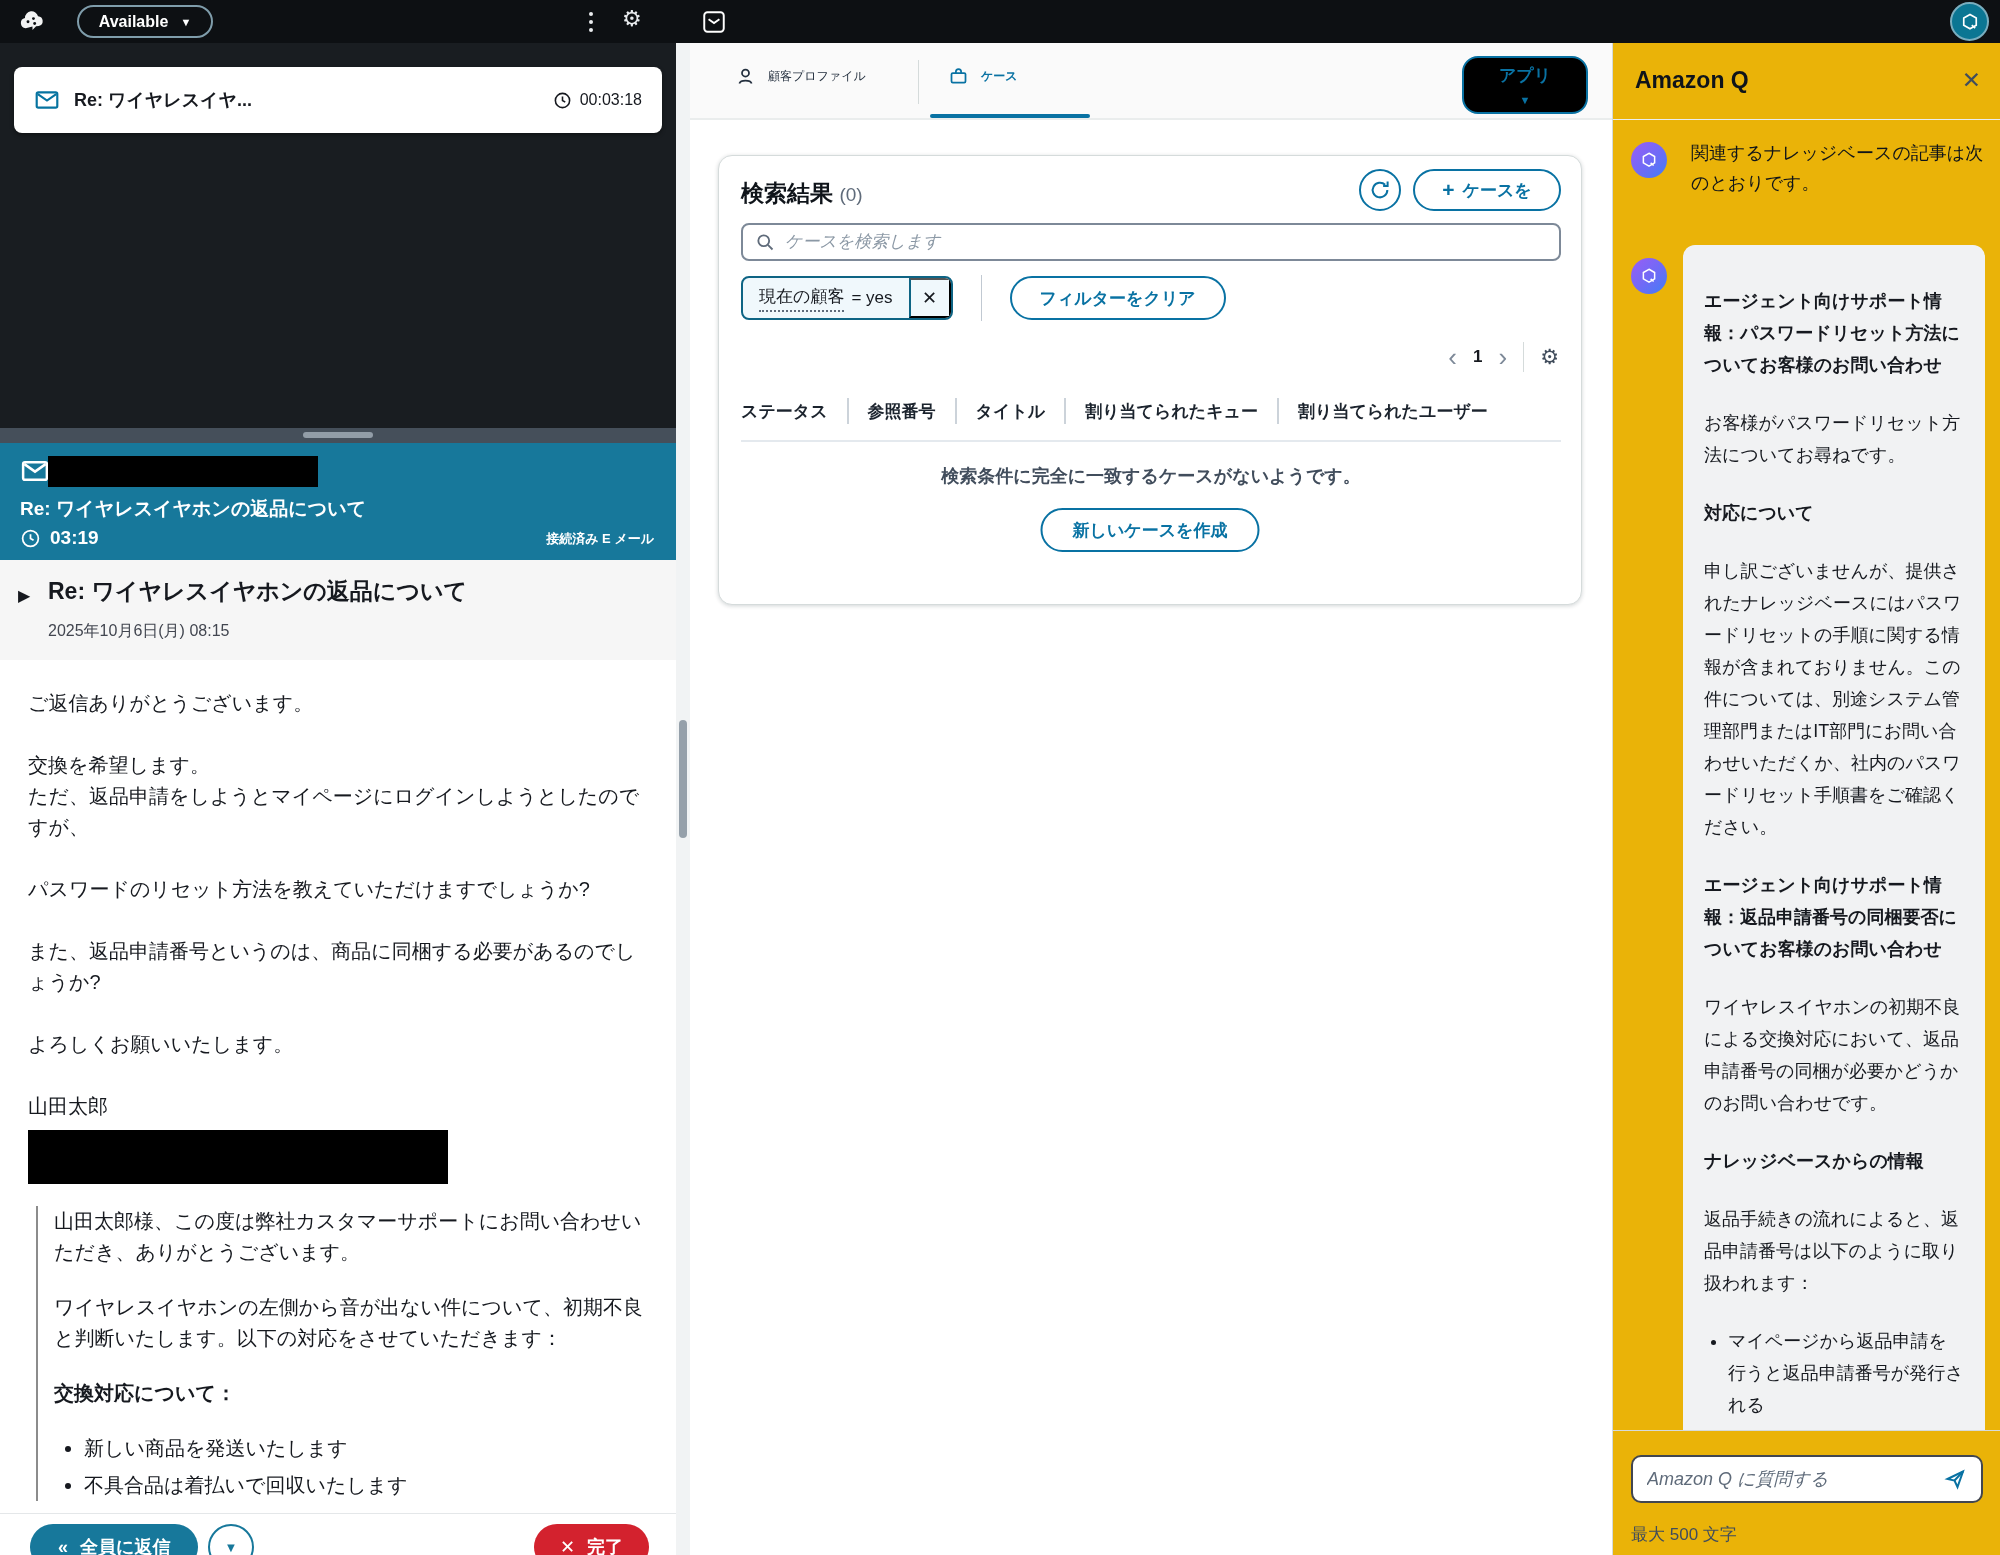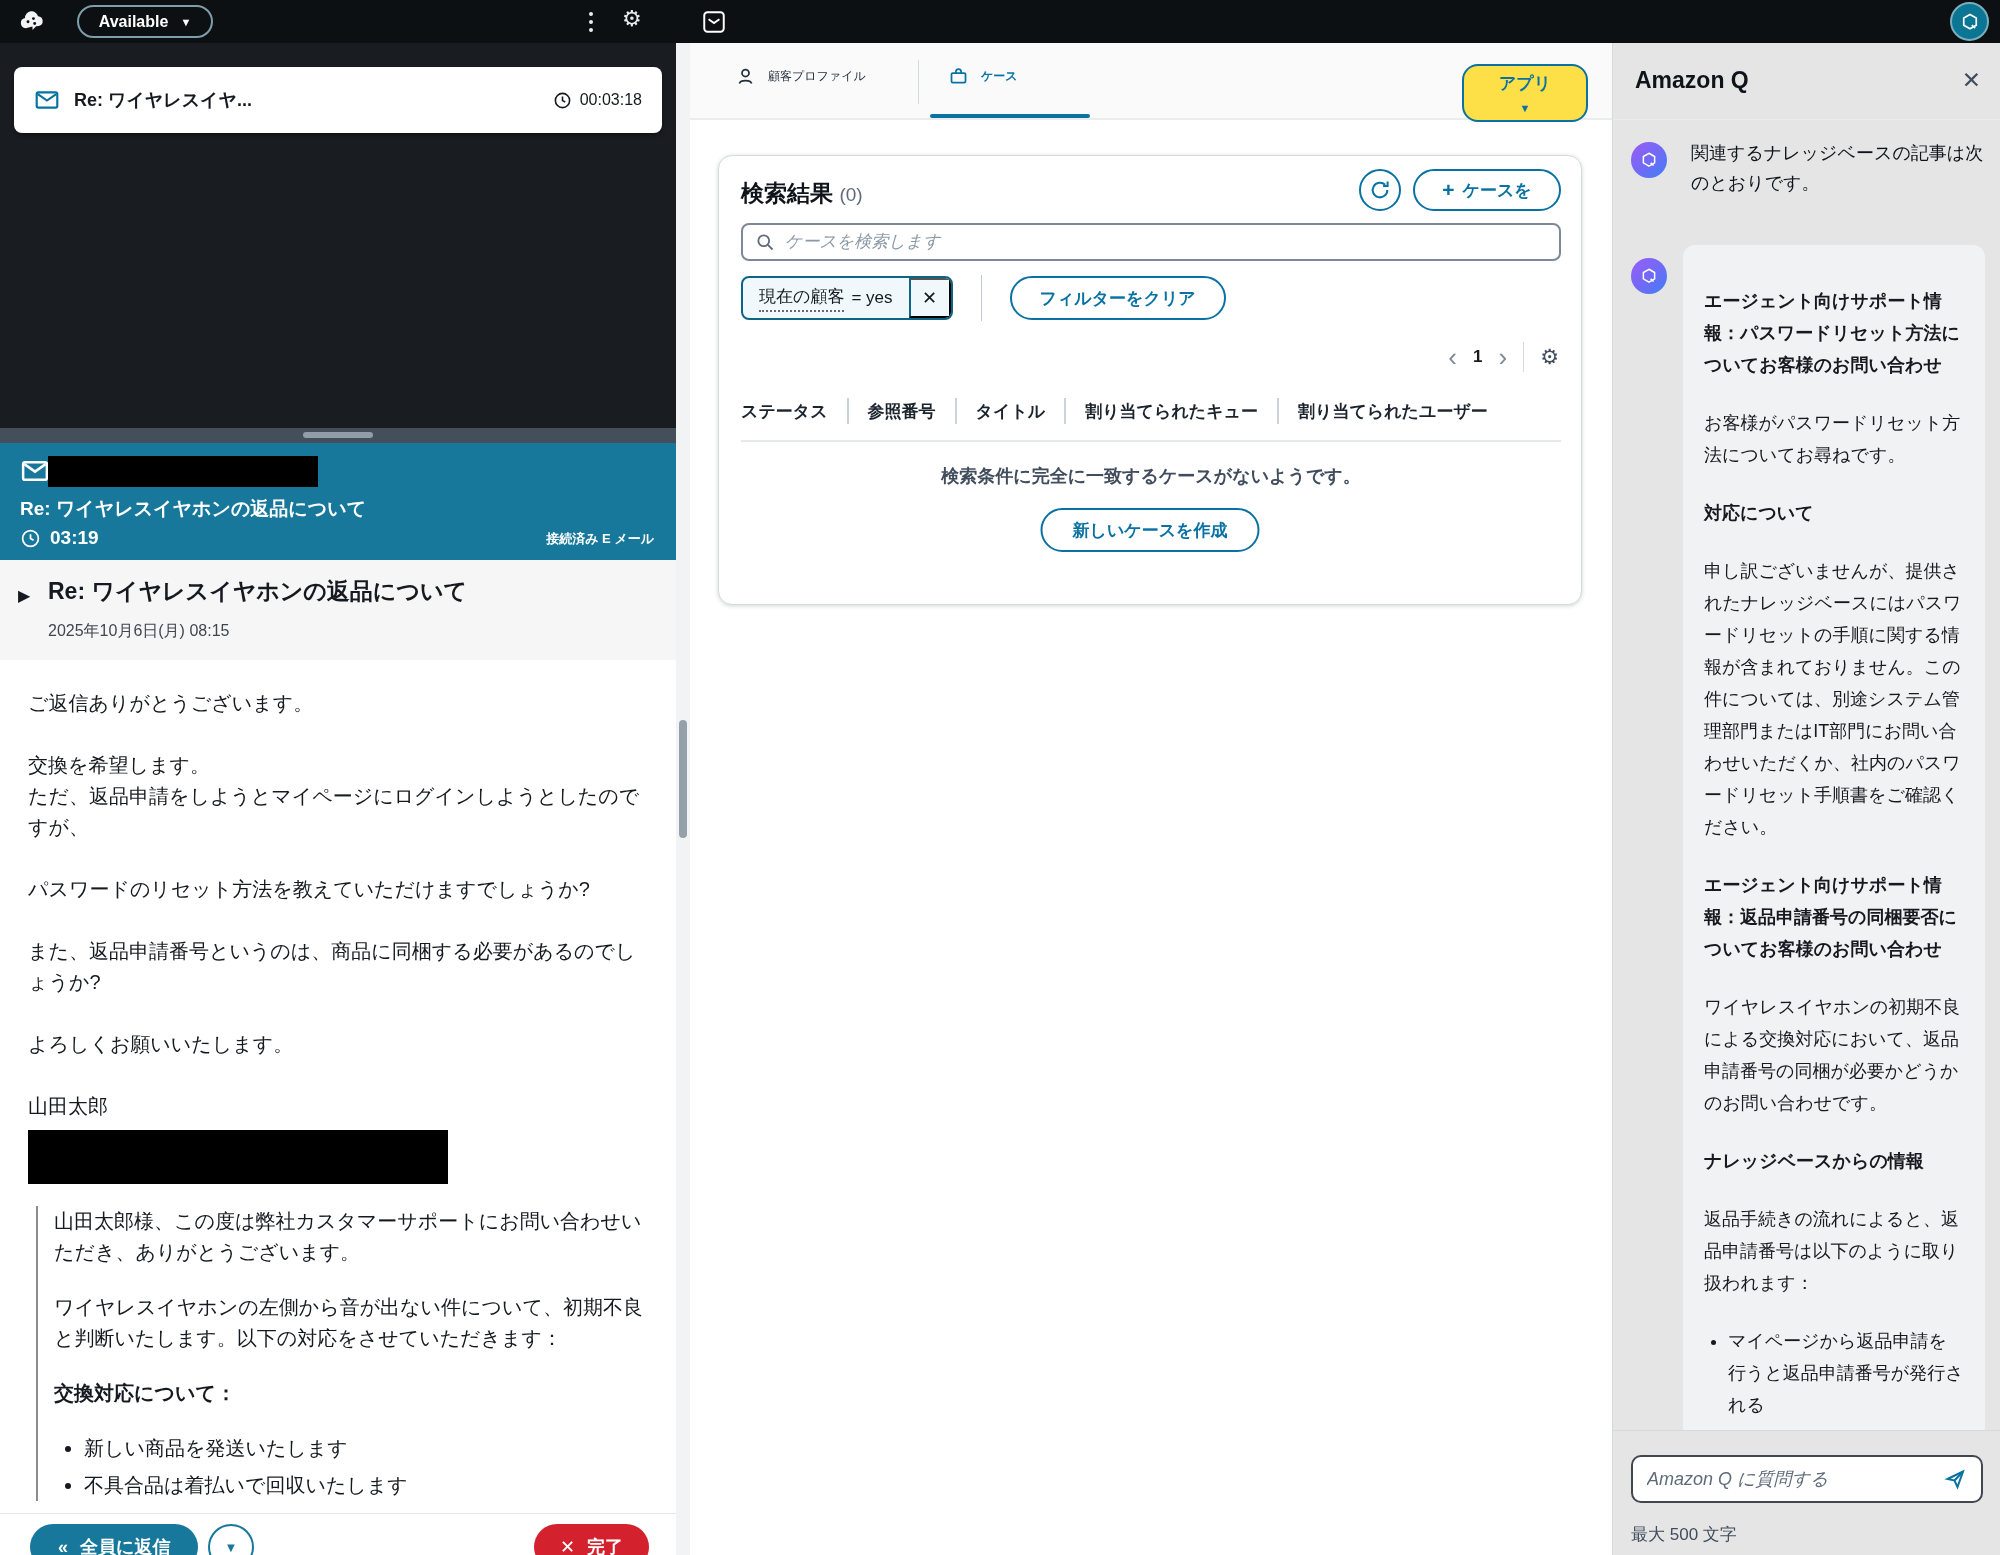--- a/index.html
+++ b/index.html
@@ -77,22 +77,22 @@
 
   
   .workspace { position:absolute; left:690px; top:43px; width:922px; height:1512px; background:#fff; }
   .tabbar { position:absolute; left:0; top:0; width:922px; height:77px; background:#fafafa; border-bottom:2px solid #eaeded; }
   .tab { position:absolute; display:flex; align-items:center; gap:12px; font-size:12px; cursor:pointer; }
   .tab-profile { left:45px; top:23px; color:#232f3e; }
   .tab-cases { left:258px; top:23px; color:#0972a3; font-weight:bold; }
   .tab-divider { position:absolute; left:228px; top:17px; width:1px; height:44px; background:#d5dbdb; }
   .tab-underline { position:absolute; left:240px; top:71px; width:160px; height:4px; background:#0972a3; border-radius:2px;}
   .apps-btn { position:absolute; left:772px; top:13px; width:126px; height:58px; border:2px solid #0972a3;
-    border-radius:16px; background:#fde047; color:#0972a3; display:flex; flex-direction:column;
-    align-items:center; justify-content:center; gap:7px; font-weight:bold; cursor:pointer; font-family:inherit;margin-top:8px;}
+    border-radius:16px; background:#000000; color:#0972a3; display:flex; flex-direction:column;
+    align-items:center; justify-content:center; gap:7px; font-weight:bold; cursor:pointer; font-family:inherit;}
   .apps-btn .lbl { font-size:17px; }
   .apps-btn .chev { font-size:11px; }
 
   .case-card { position:absolute; left:28px; top:112px; width:864px; height:450px; border:1px solid #d5dbdb;
     border-radius:14px; background:#fff; box-shadow:0 1px 4px rgba(0,28,36,.18); }
   .cc-title { position:absolute; left:22px; top:22px; font-size:23px; font-weight:bold; color:#0f141a; }
   .cc-count { font-weight:normal; color:#5f6b7a; font-size:19px; }
   .cc-refresh { position:absolute; left:640px; top:13px; width:42px; height:42px; border-radius:50%;
     border:2px solid #0972a3; background:#fff; color:#0972a3; display:flex; align-items:center; justify-content:center; cursor:pointer;}
   .cc-create-short { position:absolute; left:694px; top:13px; width:148px; height:42px; border-radius:21px;
@@ -120,21 +120,21 @@
   .cc-cols { position:absolute; left:22px; top:242px; width:820px; display:flex; align-items:center;
     padding-bottom:16px; border-bottom:2px solid #e4e9ee; }
   .col-h { font-size:17px; font-weight:bold; color:#1b232d; white-space:nowrap; cursor:pointer;}
   .col-sep { width:2px; height:26px; background:#ccd3da; margin:0 19px; }
   .cc-empty { position:absolute; left:0; top:308px; width:864px; text-align:center; font-size:18px; font-weight:bold; color:#414d5c; }
   .cc-create-full { position:absolute; left:50%; transform:translateX(-50%); top:352px; height:44px;
     border:2px solid #0972a3; border-radius:22px; color:#0972a3; font-weight:bold; font-size:17px;
     display:flex; align-items:center; padding:0 30px; background:#fff; cursor:pointer; font-family:inherit; white-space:nowrap;}
 
   
-  .qpanel { position:absolute; left:1612px; top:43px; width:388px; height:1512px; background:#e5e5e5; border-left:1px solid #d5dbdb; }
+  .qpanel { position:absolute; left:1612px; top:43px; width:388px; height:1512px; background:#eab308; border-left:1px solid #d5dbdb; }
   .qp-head { position:absolute; left:0; top:0; width:388px; height:77px; border-bottom:1px solid #eaeded; }
   .qp-title { position:absolute; left:22px; top:24px; font-size:23px; font-weight:bold; color:#0f141a; }
   .qp-close { position:absolute; right:20px; top:24px; font-size:23px; color:#414d5c; background:none; border:none; cursor:pointer; font-family:inherit;}
   .qp-body { position:absolute; left:0; top:77px; width:388px; height:1310px; overflow:hidden; }
   .q-avatar { position:absolute; width:36px; height:36px; border-radius:50%;
     background:linear-gradient(135deg,#9a5df5 0%,#6e6bf6 55%,#3f7ef7 100%);
     display:flex; align-items:center; justify-content:center; color:#fff; }
   .qa-1 { left:18px; top:22px; }
   .qa-2 { left:18px; top:138px; }
   .q-intro { position:absolute; left:78px; top:18px; width:296px; font-size:18px; line-height:30px; color:#0f141a; }

